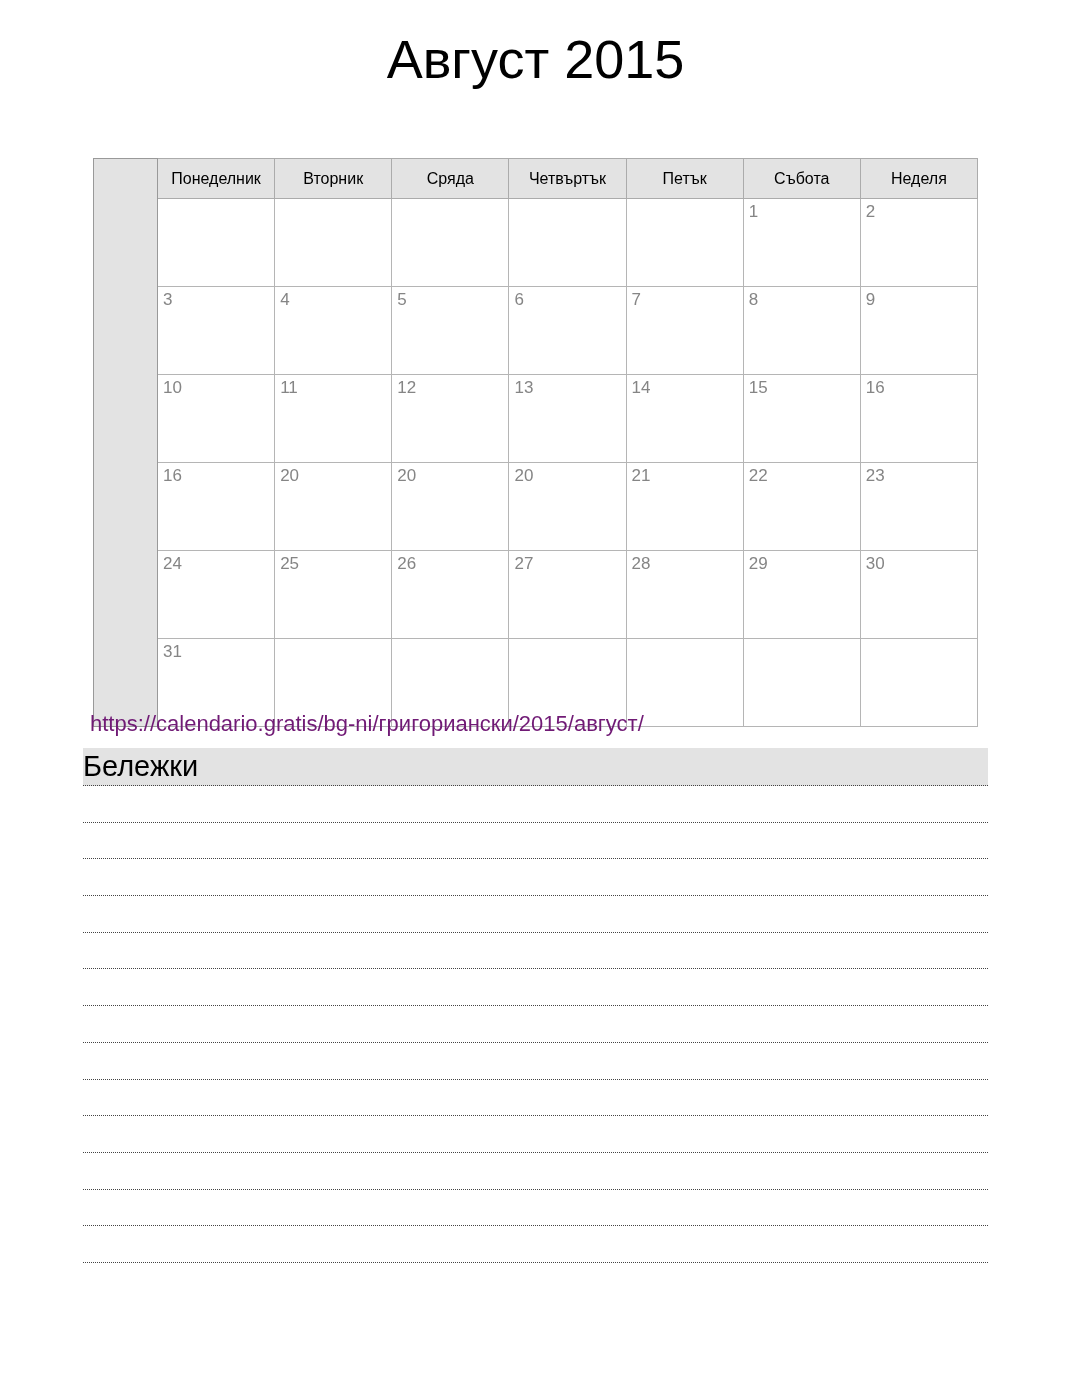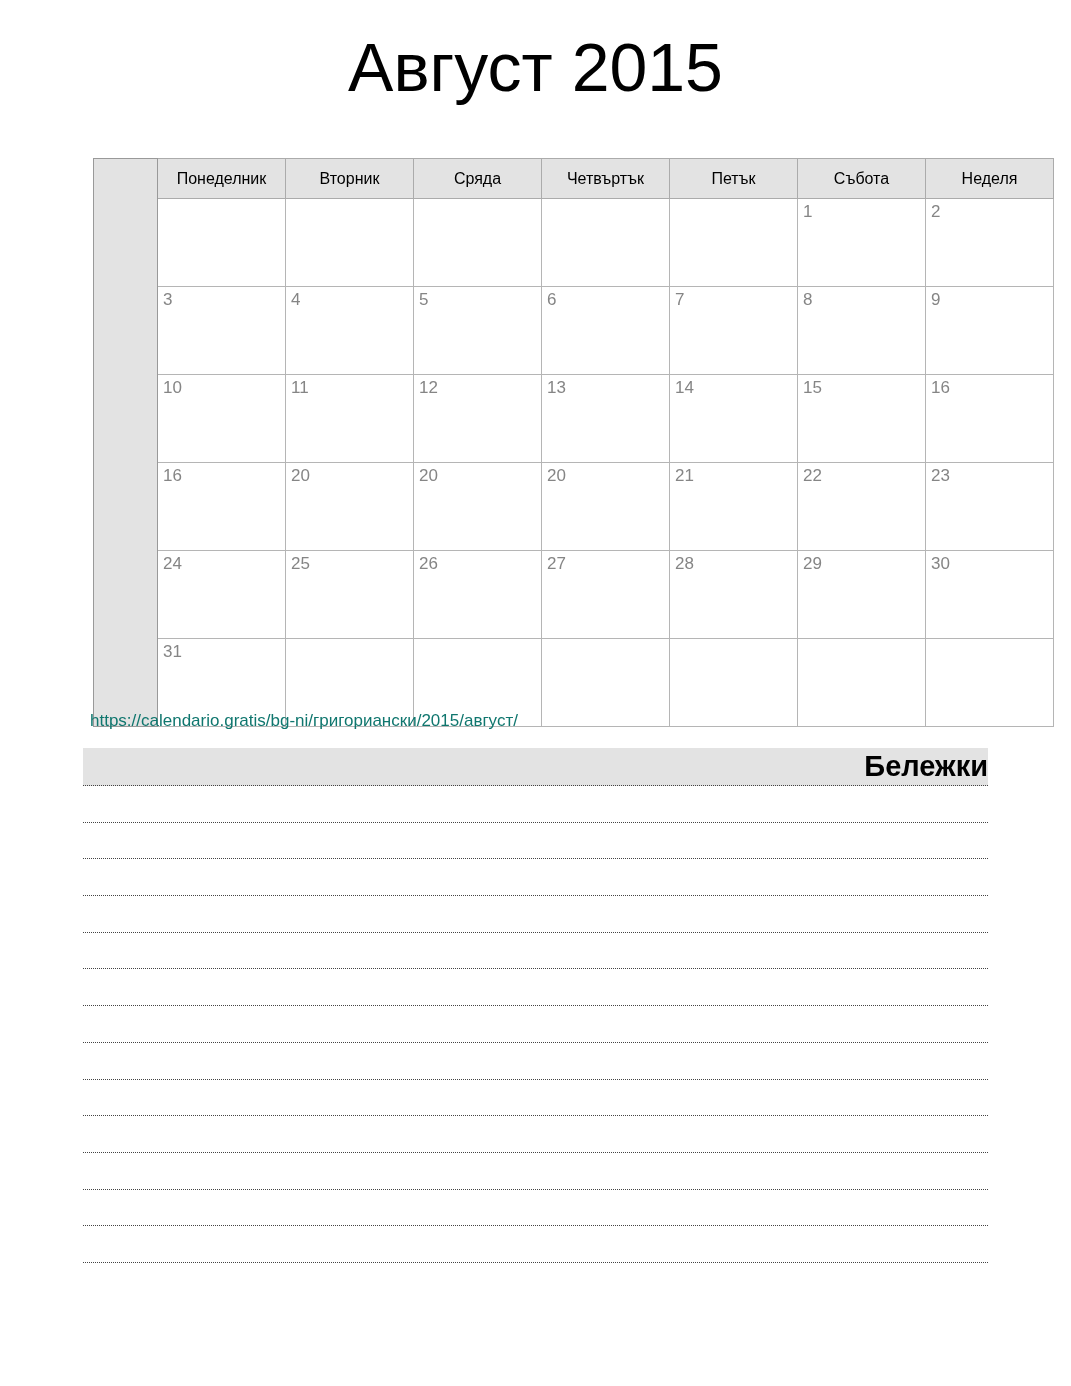--- a/index.html
+++ b/index.html
@@ -12,30 +12,30 @@
     color: #000;
     overflow: hidden;
   }
   .page-title {
     position: absolute;
     top: 28px;
     left: 0;
     width: 100%;
     margin: 0;
     text-align: center;
-    font-size: 68px;
+    font-size: 54px;
     font-weight: 400;
     line-height: 1.15;
     color: #000;
   }
   table.calendar {
     position: absolute;
     left: 93px;
     top: 158px;
-    width: 961px;
+    width: 885px;
     border-collapse: collapse;
     table-layout: fixed;
   }
   col.c-side { width: 64px; }
   td.side {
     background: #e3e3e3;
     border: 1px solid #999999;
   }
   table.calendar th {
     background: #e3e3e3;
@@ -54,37 +54,36 @@
     vertical-align: top;
     text-align: left;
     font-size: 17px;
     color: #858585;
     padding: 3px 2px 0 5px;
   }
   .source-url {
     position: absolute;
     left: 90px;
     top: 711px;
-    font-size: 17px;
-    color: #0f766e;
+    font-size: 22px;
+    color: #701a75;
   }
   .notes-header {
     position: absolute;
     left: 83px;
     top: 748px;
     width: 905px;
     height: 38px;
     box-sizing: border-box;
     background: #e3e3e3;
     border-bottom: 1px dotted #444444;
-    text-align: right;
+    text-align: left;
     font-size: 29px;
     line-height: 36px;
     color: #000;
-    font-weight: bold;
   }
   .notes-lines {
     position: absolute;
     left: 83px;
     top: 786px;
     width: 905px;
   }
   .notes-line {
     height: 35.7px;
     border-bottom: 1px dotted #444444;

